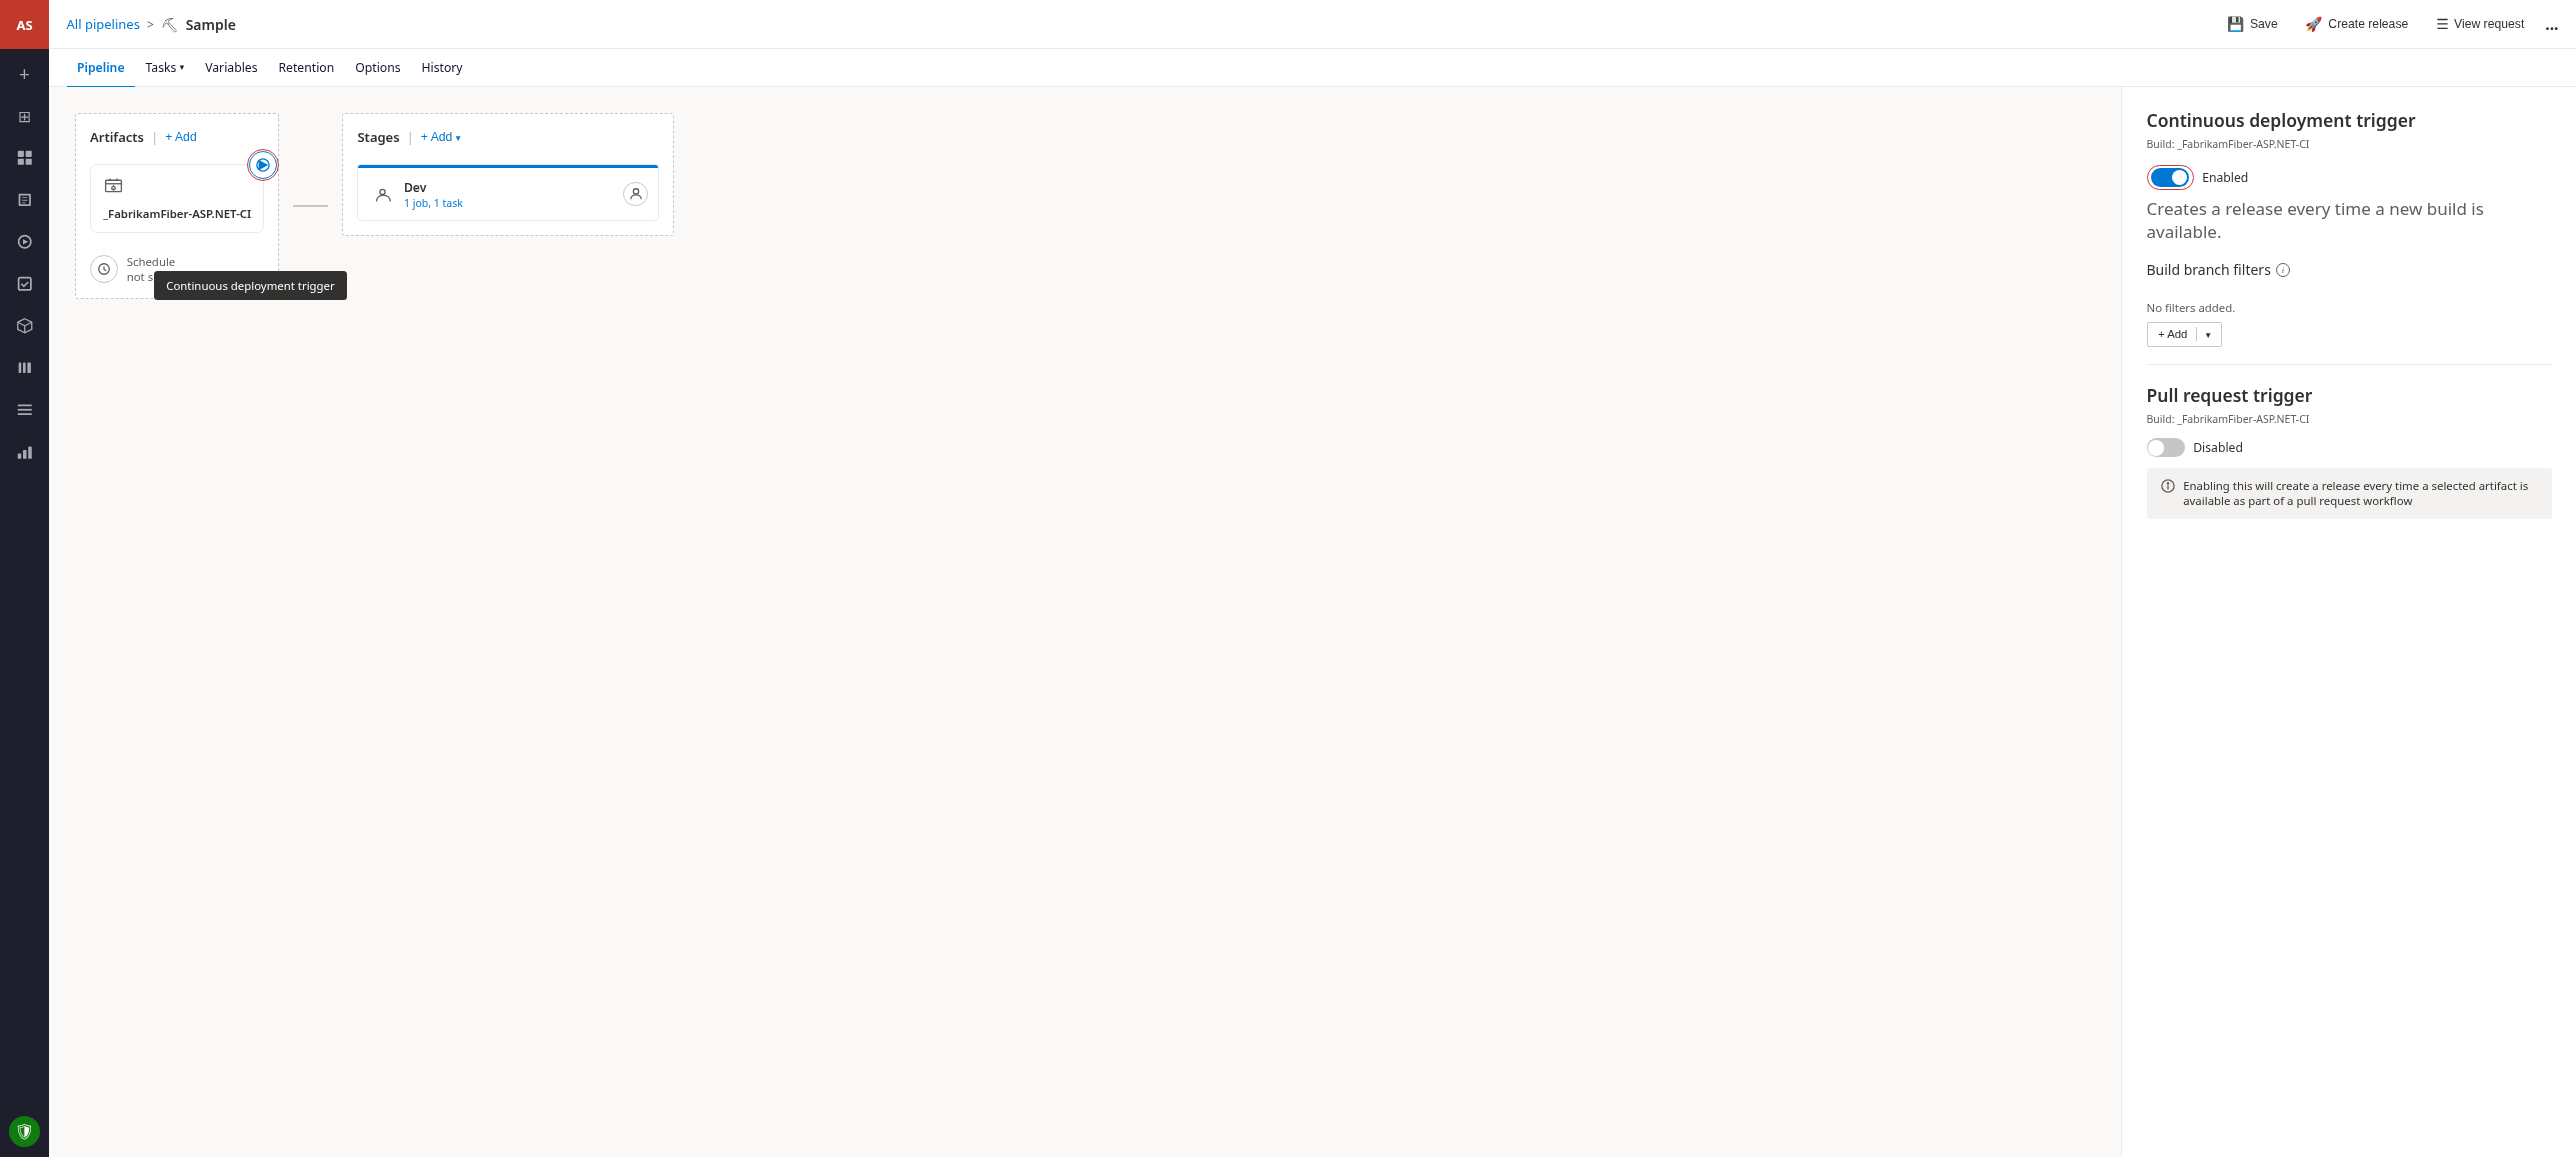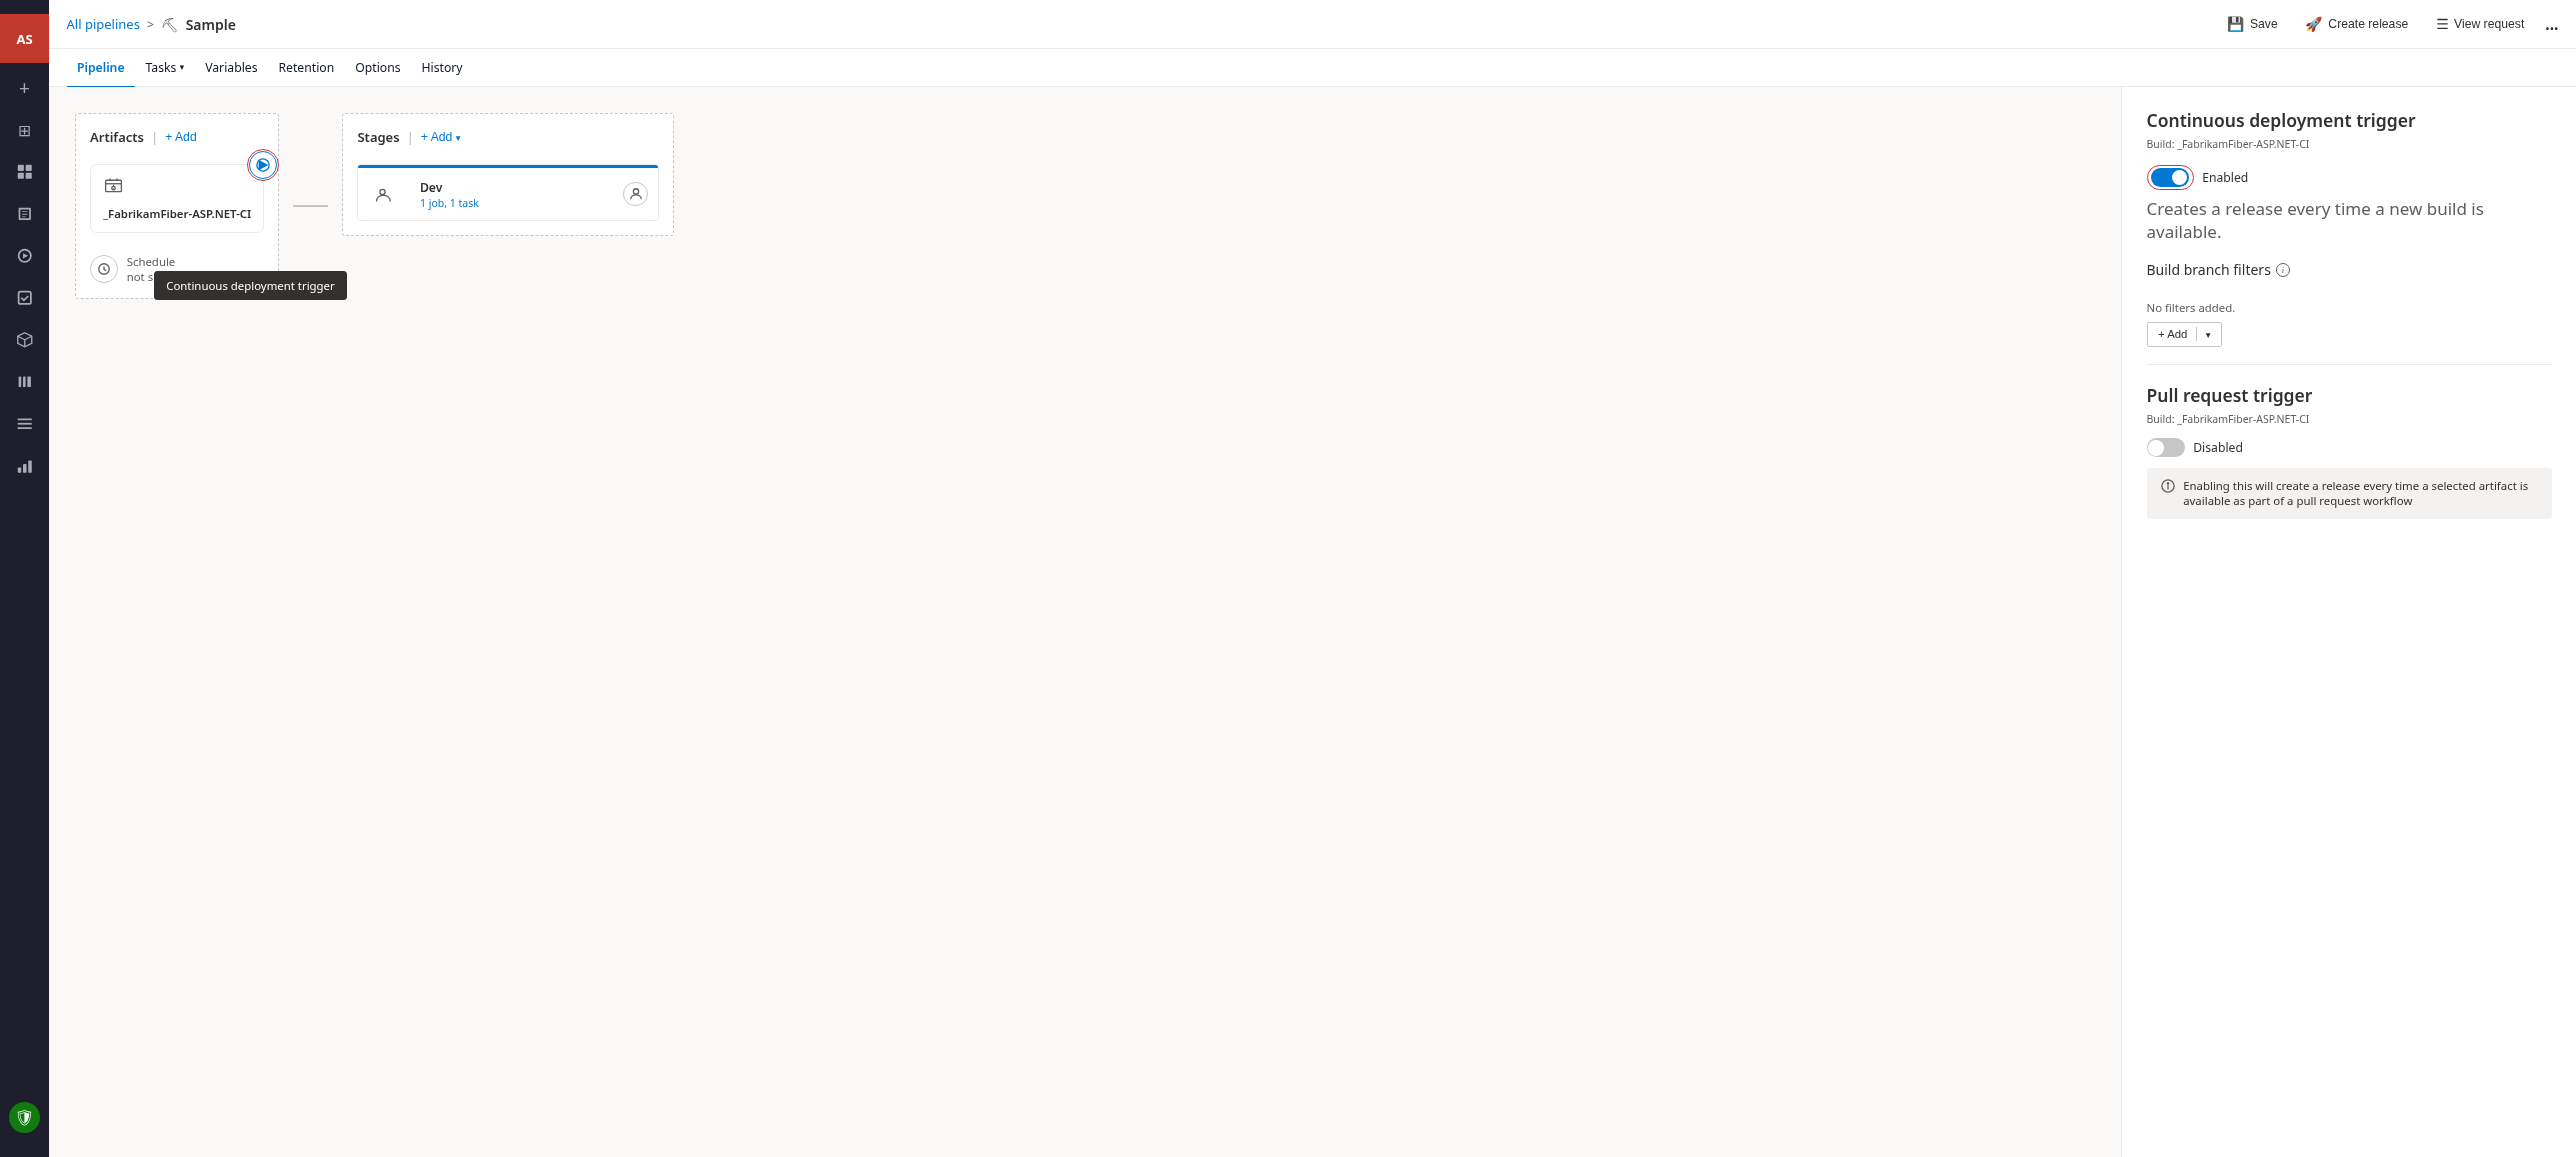--- a/index.html
+++ b/index.html
@@ -5,21 +5,21 @@
     * { box-sizing: border-box; margin: 0; padding: 0; }
     body { font-family: 'Segoe UI', system-ui, sans-serif; font-size: 12.2px; background: #fff; color: #323130; display: flex; height: 100vh; overflow: hidden; }
 
     
     .sidebar {
       width: 49px;
       background: #1e1e2d;
       display: flex;
       flex-direction: column;
       align-items: center;
-      padding: 14px;
+      padding: 0;
       flex-shrink: 0;
     }
     .sidebar-avatar {
       width: 49px;
       height: 49px;
       background: #c0392b;
       display: flex; align-items: center; justify-content: center;
       color: #fff; font-weight: 700; font-size: 13px;
     }
     .sidebar-icon {
@@ -249,21 +249,21 @@
       min-width: 192px;
     }
     .stage-card-top {
       height: 3.5px;
       background: #0078d4;
     }
     .stage-card-body {
       display: flex;
       align-items: center;
       padding: 10.5px;
-      gap: 23px;
+      gap: 7px;
     }
     .stage-icon-box {
       width: 28px; height: 28px;
       display: flex; align-items: center; justify-content: center;
       color: #605e5c; font-size: 15.7px;
     }
     .stage-info { flex: 1; }
     .stage-name { font-size: 12.2px; font-weight: 600; }
     .stage-sub { font-size: 10.5px; color: #0078d4; }
     .stage-person-btn {

